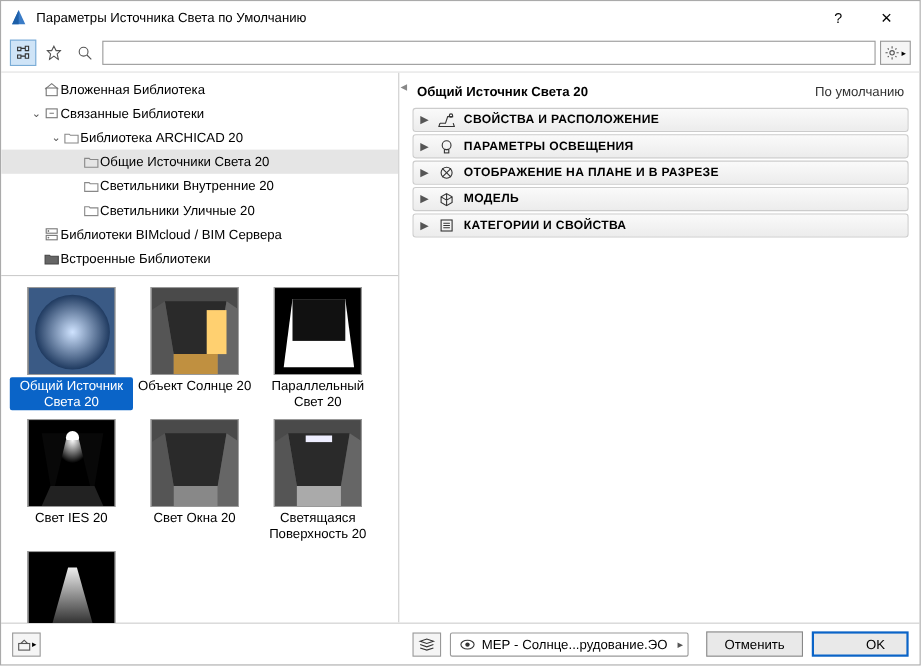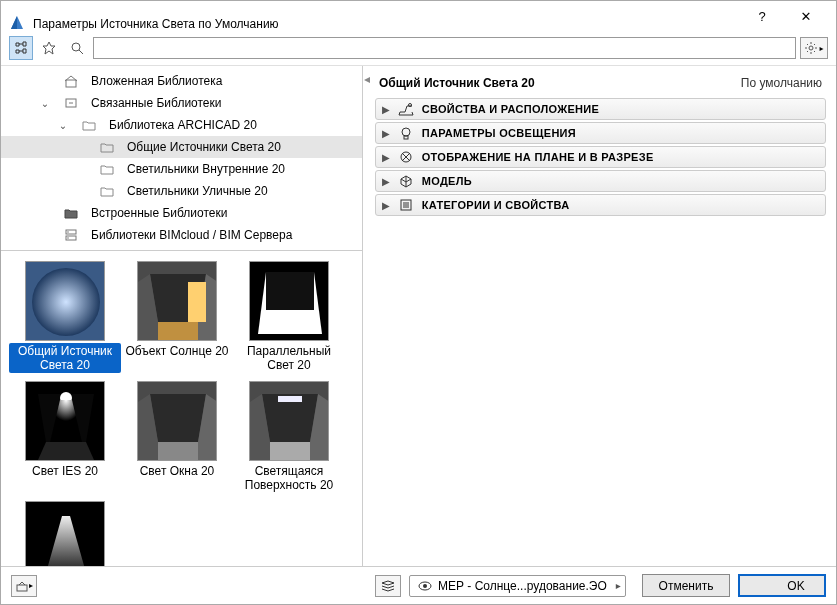--- a/index.html
+++ b/index.html
@@ -1,29 +1,29 @@
 <!DOCTYPE html>
 <html><head>
 <meta charset="utf-8">
 <style>
 * { box-sizing: border-box; margin: 0; padding: 0; font-family: "Segoe UI", Tahoma, sans-serif; font-size: 12px; }
 body { background: #fff; width: 837px; height: 605px; border: 1px solid #aaa; display: flex; flex-direction: column; overflow: hidden; }
-.titlebar { height: 30px; display: flex; align-items: flex-end; padding: 0 8px; }
+.titlebar { height: 30px; display: flex; align-items: center; padding: 0 8px; }
 .titlebar .app-icon { width: 16px; height: 16px; margin-right: 8px; }
 .titlebar .title { flex: 1; font-size: 12px; }
 .titlebar .btn { width: 44px; height: 30px; display: flex; align-items: center; justify-content: center; font-size: 13px; }
 .toolbar { display: flex; align-items: center; padding: 5px 8px 5px 8px; gap: 4px; border-bottom: 1px solid #e0e0e0; }
 .tool-btn { width: 24px; height: 24px; display: flex; align-items: center; justify-content: center; border: 1px solid transparent; background: transparent; }
 .tool-btn.active { border: 1px solid #7aacd6; background: #cfe4f7; }
 .search-box { flex: 1; height: 22px; border: 1px solid #999; padding: 0 4px; }
 .settings-btn { width: 28px; height: 22px; border: 1px solid #999; background: #f5f5f5; display:flex; align-items:center; justify-content:center; }
 .content { flex: 1; display: flex; overflow: hidden; }
 .left-panel { width: 362px; display: flex; flex-direction: column; border-right: 1px solid #ccc; }
 .tree { padding: 4px 0; border-bottom: 1px solid #ccc; max-height: 210px; overflow:auto;}
-.tree-row { display: flex; align-items: center; height: 22px; padding-left: 6px; gap: 12px; }
+.tree-row { display: flex; align-items: center; height: 22px; padding-left: 6px; gap: 0; }
 .tree-row.selected { background: #e5e5e5; }
 .tree-row .indent { display:inline-block; }
 .tree-row .chevron { width: 12px; text-align:center; color:#555; font-size:10px; }
 .tree-row .icon { width: 16px; height:16px; display:flex; align-items:center; justify-content:center; }
 .tree-row .label { white-space: nowrap; }
 .gallery { flex: 1; padding: 10px 8px; overflow: auto; display: flex; flex-wrap: wrap; align-content: flex-start; }
 .thumb-item { width: 112px; display: flex; flex-direction: column; align-items: center; margin-bottom: 8px; }
 .thumb { width: 80px; height: 80px; border: 1px solid #999; background:#777; position:relative; overflow:hidden;}
 .thumb-label { text-align: center; margin-top: 2px; padding: 1px 4px; line-height: 14px; min-height:28px;}
 .thumb-item.selected .thumb-label { background: #0a64c8; color: #fff; border-radius:2px;}
@@ -151,38 +151,38 @@
             <svg width="14" height="12">
               <path d="M1 3h4l1 1h7v7H1z" fill="none" stroke="#888"></path>
             </svg>
           </span>
     <span class="label">Светильники Уличные 20</span>
         </div>
         <div class="tree-row">
           <span class="indent" style="width:20px"></span>
     <span class="chevron"></span>
     <span class="icon">
-            <svg width="14" height="12">
-              <path d="M1 3h4l1 1h7v7H1z" fill="#666" stroke="#444"></path>
-            </svg>
-          </span>
-    <span class="label">Встроенные Библиотеки</span>
-        </div>
-        <div class="tree-row">
-          <span class="indent" style="width:20px"></span>
-    <span class="chevron"></span>
-    <span class="icon">
             <svg width="14" height="14">
               <rect x="2" y="2" width="10" height="4" fill="none" stroke="#777"></rect>
               <rect x="2" y="8" width="10" height="4" fill="none" stroke="#777"></rect>
               <circle cx="4" cy="4" r="0.8" fill="#777"></circle>
               <circle cx="4" cy="10" r="0.8" fill="#777"></circle>
             </svg>
           </span>
     <span class="label">Библиотеки BIMcloud / BIM Сервера</span>
+        </div>
+        <div class="tree-row">
+          <span class="indent" style="width:20px"></span>
+    <span class="chevron"></span>
+    <span class="icon">
+            <svg width="14" height="12">
+              <path d="M1 3h4l1 1h7v7H1z" fill="#666" stroke="#444"></path>
+            </svg>
+          </span>
+    <span class="label">Встроенные Библиотеки</span>
         </div>
       </div>
     <div class="gallery" id="gallery">
         <div class="thumb-item selected">
           <div class="thumb">
             <svg width="80" height="80">
               <rect width="80" height="80" fill="#3a5a85"></rect>
               <circle cx="40" cy="40" r="34" fill="url(#g1)"></circle>
               <defs>
                 <radialGradient id="g1">

